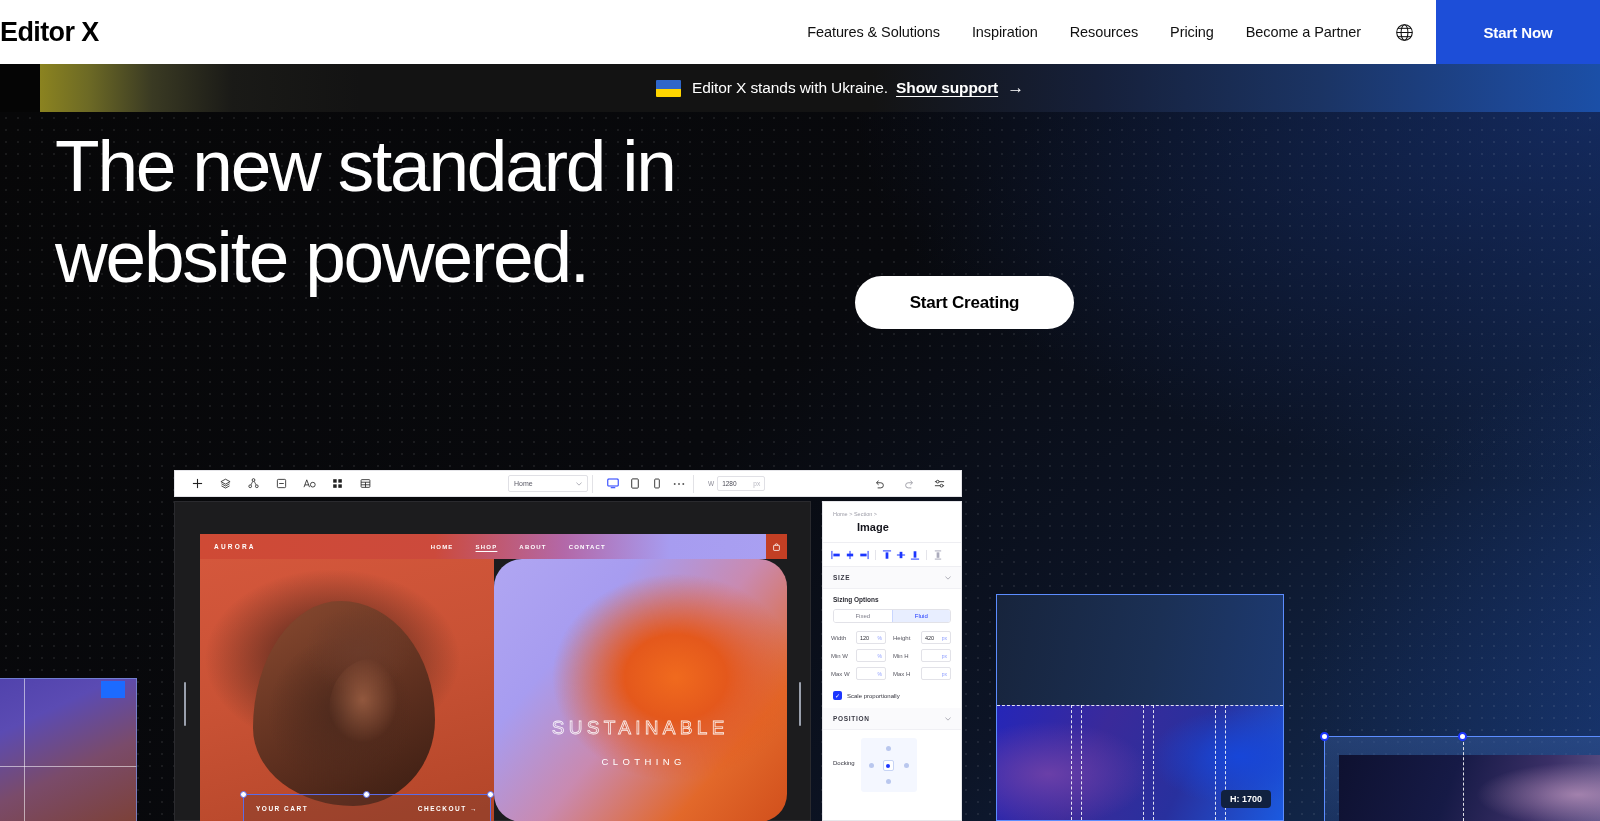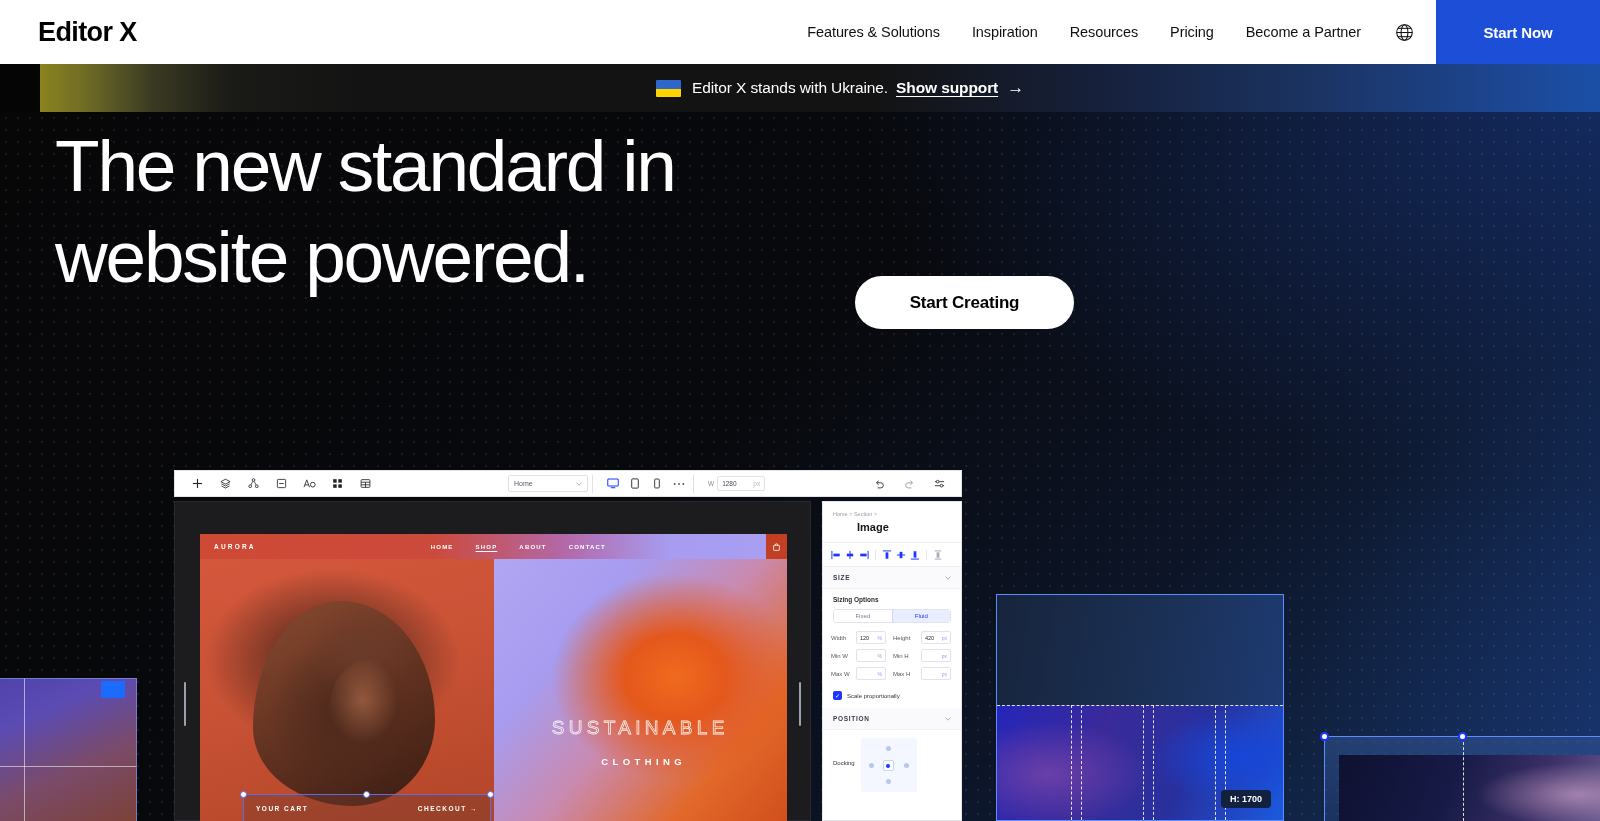--- a/index.html
+++ b/index.html
@@ -11,21 +11,21 @@
     -webkit-font-smoothing: antialiased;
   }
   #page { position: relative; width: 1600px; height: 821px; overflow: hidden; background:#050505; }
 
   
   .topnav {
     position: absolute; top:0; left:0; width:1600px; height:64px;
     background:#fff; display:flex; align-items:stretch; z-index:50;
   }
   .logo {
-    display:flex; align-items:center; padding-left:38px;
+    display:flex; align-items:center; 
     font-size:27px; font-weight:700; color:#000; letter-spacing:-0.6px;
     flex: 0 0 auto;
   }
   .navspacer { flex:1 1 auto; }
   .navlinks { display:flex; align-items:center; gap:0px; }
   .navlink {
     font-size:14.5px; color:#111; padding:0 16px; white-space:nowrap;
     cursor:pointer; letter-spacing:-0.1px;
   }
   .globe-wrap { display:flex; align-items:center; padding:0 22px 0 18px; cursor:pointer; }
@@ -182,29 +182,30 @@
     content:''; position:absolute; left:42%; top:28%; width:46%; height:50%;
     background: radial-gradient(60% 60% at 40% 40%, rgba(220,140,100,0.45), rgba(0,0,0,0) 70%);
     border-radius:50%;
   }
   .grad-pane {
     width:50%; height:100%;
     background:
       radial-gradient(62% 58% at 62% 45%, #f06a1e 0%, #e4581c 28%, rgba(228,88,28,0) 68%),
       linear-gradient(130deg,#b0a6f2 0%,#a79cf0 28%,#c98ab0 52%,#e2682a 78%,#d14f1c 100%);
     position:relative;
+    border-radius:28px;
   }
   .sus {
     position:absolute; left:0; right:0; top:60%; text-align:center;
     font-size:19px; letter-spacing:4.3px; font-weight:400;
     color:transparent; -webkit-text-stroke:0.8px rgba(255,255,255,0.88);
   }
   .cloth {
     position:absolute; left:7px; right:0; top:75%; text-align:center;
-    font-size:9.5px; letter-spacing:4.4px; font-weight:700; color:#fff;
+    font-size:9.5px; letter-spacing:4.4px; font-weight:400; color:#fff;
   }
   .cartbar {
     position:absolute; left:43px; bottom:0; width:248px; height:28px;
     background:rgba(120,60,45,0.42); border:1px solid #5B6CE8;
     display:flex; align-items:center; justify-content:space-between;
     padding:0 12px; z-index:6;
   }
   .cartbar-txt { font-size:6.5px; color:#fff; letter-spacing:1.5px; font-weight:600; }
   .hdl { position:absolute; width:7px; height:7px; background:#fff; border:1.5px solid #5B6CE8; border-radius:50%; }
 

